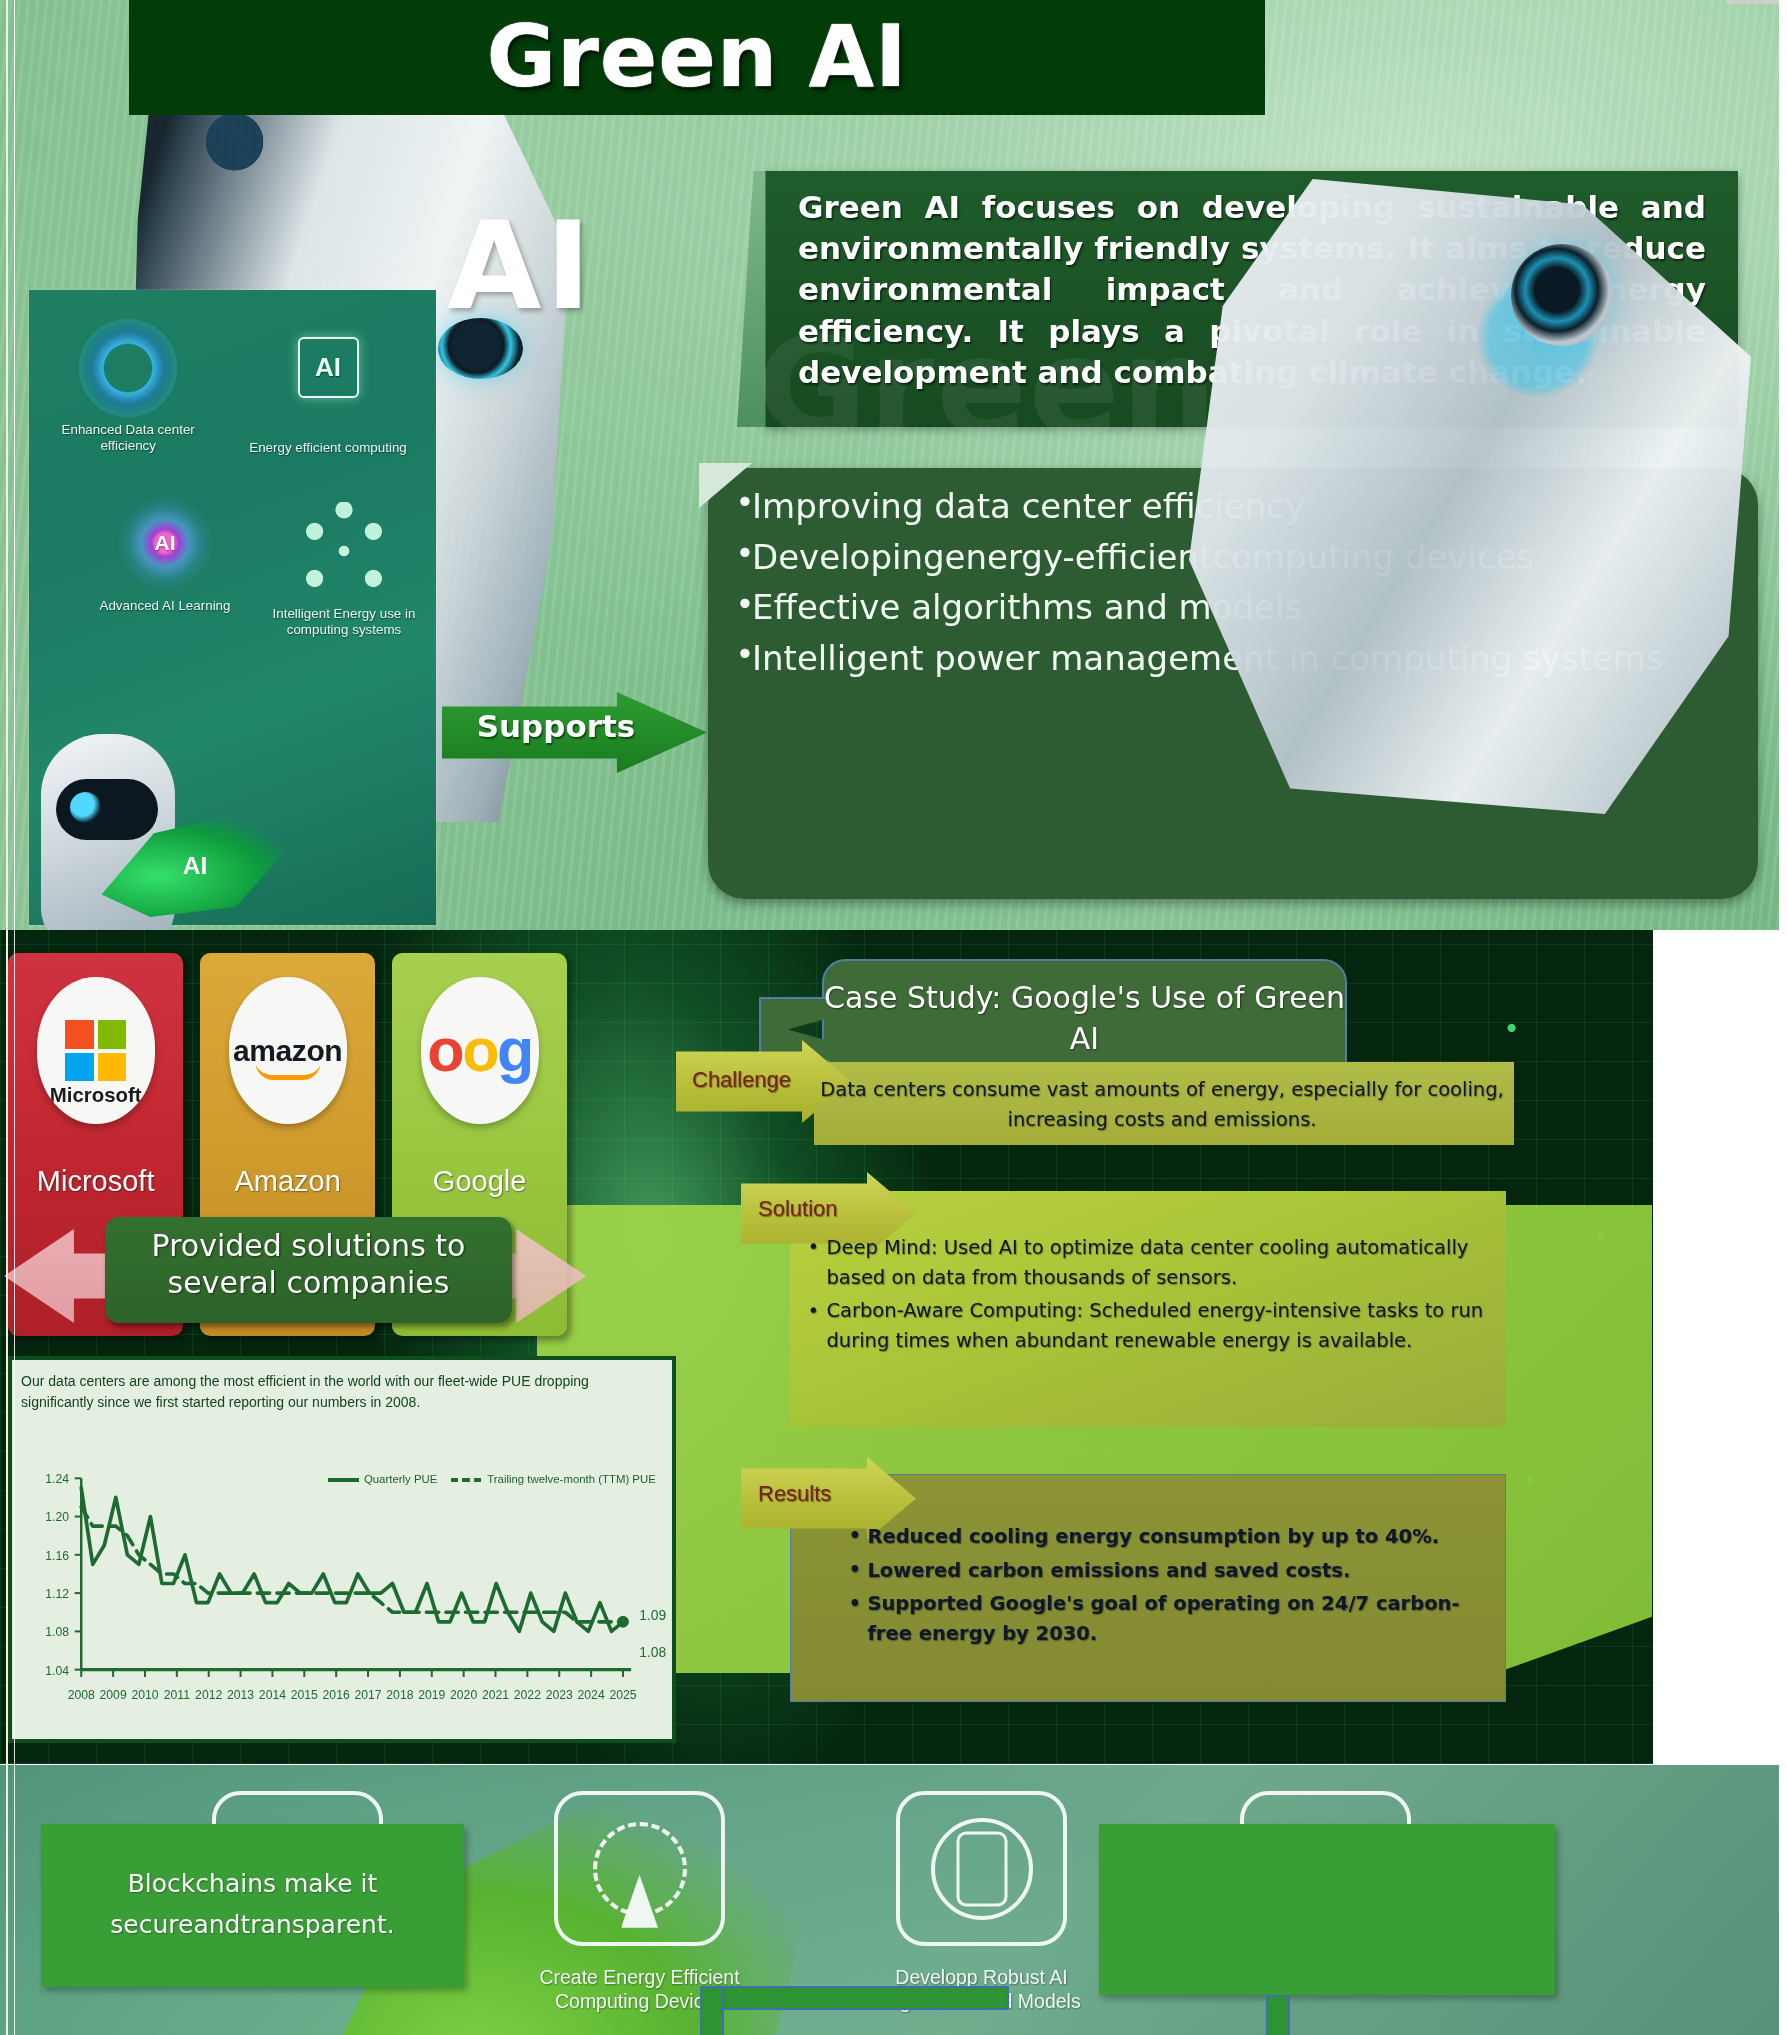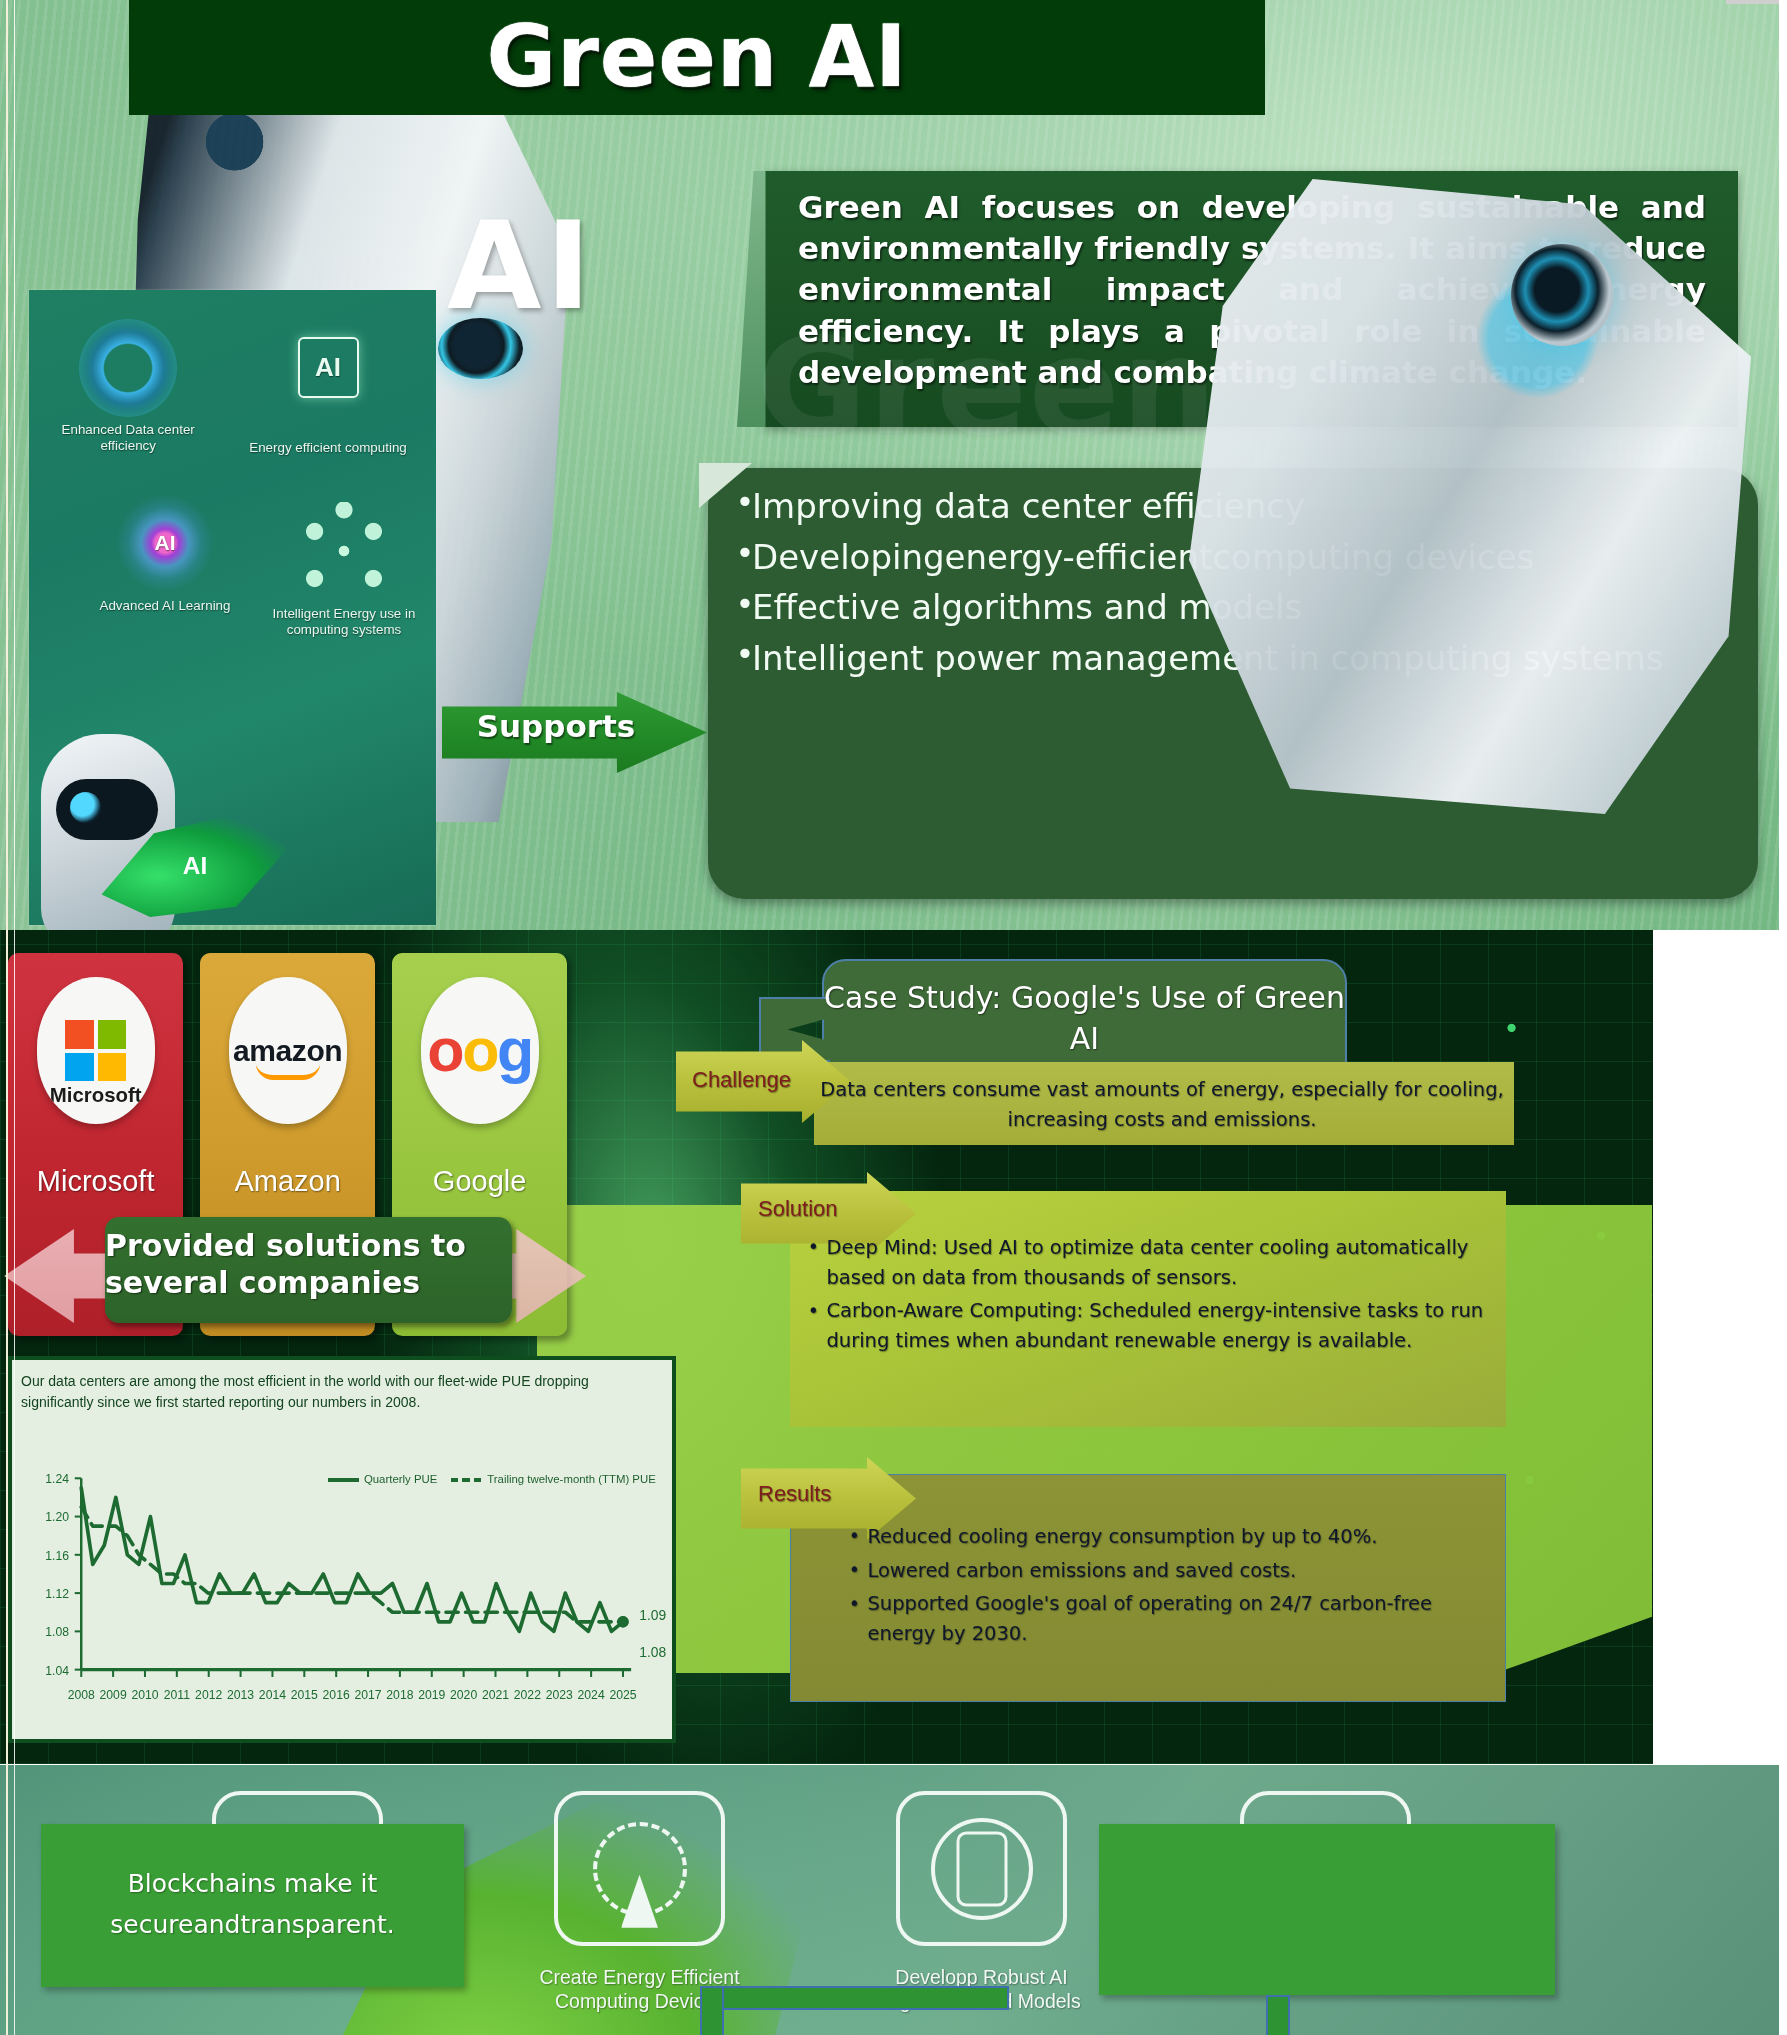--- a/index.html
+++ b/index.html
@@ -231,22 +231,22 @@
     background:linear-gradient(180deg,#f2c6c9 0%,#e9b4b8 100%);
     clip-path:polygon(0 50%,12% 0,12% 26%,88% 26%,88% 0,100% 50%,88% 100%,88% 74%,12% 74%,12% 100%);
     opacity:.85;
   }
   .banner-box{
     position:absolute;left:105px;top:1217px;width:407px;height:106px;
     background:linear-gradient(180deg,#33702f 0%,#2d6329 100%);border-radius:14px;
     box-shadow:2.4px 3.3px 5.7px rgba(0,0,0,.4);
   }
   .banner-text{
-    position:absolute;left:105px;top:1228px;width:407px;text-align:left;
-    color:#ffffff;font-size:30px;font-weight:700;line-height:1.22;
+    position:absolute;left:105px;top:1228px;width:407px;text-align:center;
+    color:#ffffff;font-size:30px;font-weight:400;line-height:1.22;
     text-shadow:1.2px 1.2px 1.6px rgba(0,0,0,.5);font-family:"DejaVu Sans", sans-serif;
   }
 
   
   .pue-block{
     position:absolute;left:8.1px;top:1356px;width:668px;height:387px;
     background:#e4efe2;border:4.1px solid #0d4d1e;
   }
   .pue-note{position:absolute;left:9px;top:10.6px;width:635px;color:#13441f;font-size:14px;line-height:1.55;}
   .pue-legend{position:absolute;right:16.3px;top:113px;display:flex;gap:14px;align-items:center;color:#1d5f2c;font-size:11.4px;}
@@ -530,21 +530,21 @@
   <div class="cs-body" style="left:802px;top:1233px;width:692px;">
     <ul>
       <li>Deep Mind: Used AI to optimize data center cooling automatically based on data from thousands of sensors.</li>
       <li>Carbon-Aware Computing: Scheduled energy-intensive tasks to run during times when abundant renewable energy is available.</li>
     </ul>
   </div>
 
   <div class="cs-panel cs-p3"></div>
   <div class="tag-arrow" style="left:741px;top:1457px;"></div>
   <div class="tag-label" style="left:758px;top:1481px;">Results</div>
-  <div class="cs-body" style="left:843px;top:1522px;width:643px;">
+  <div class="cs-body" style="left:843px;top:1522px;width:643px;font-weight:bold;">
     <ul>
       <li>Reduced cooling energy consumption by up to 40%.</li>
       <li>Lowered carbon emissions and saved costs.</li>
       <li>Supported Google's goal of operating on 24/7 carbon-free energy by 2030.</li>
     </ul>
   </div>
 
   <div class="sec-bot">
     <div class="leaf-bg"></div>
   </div>

